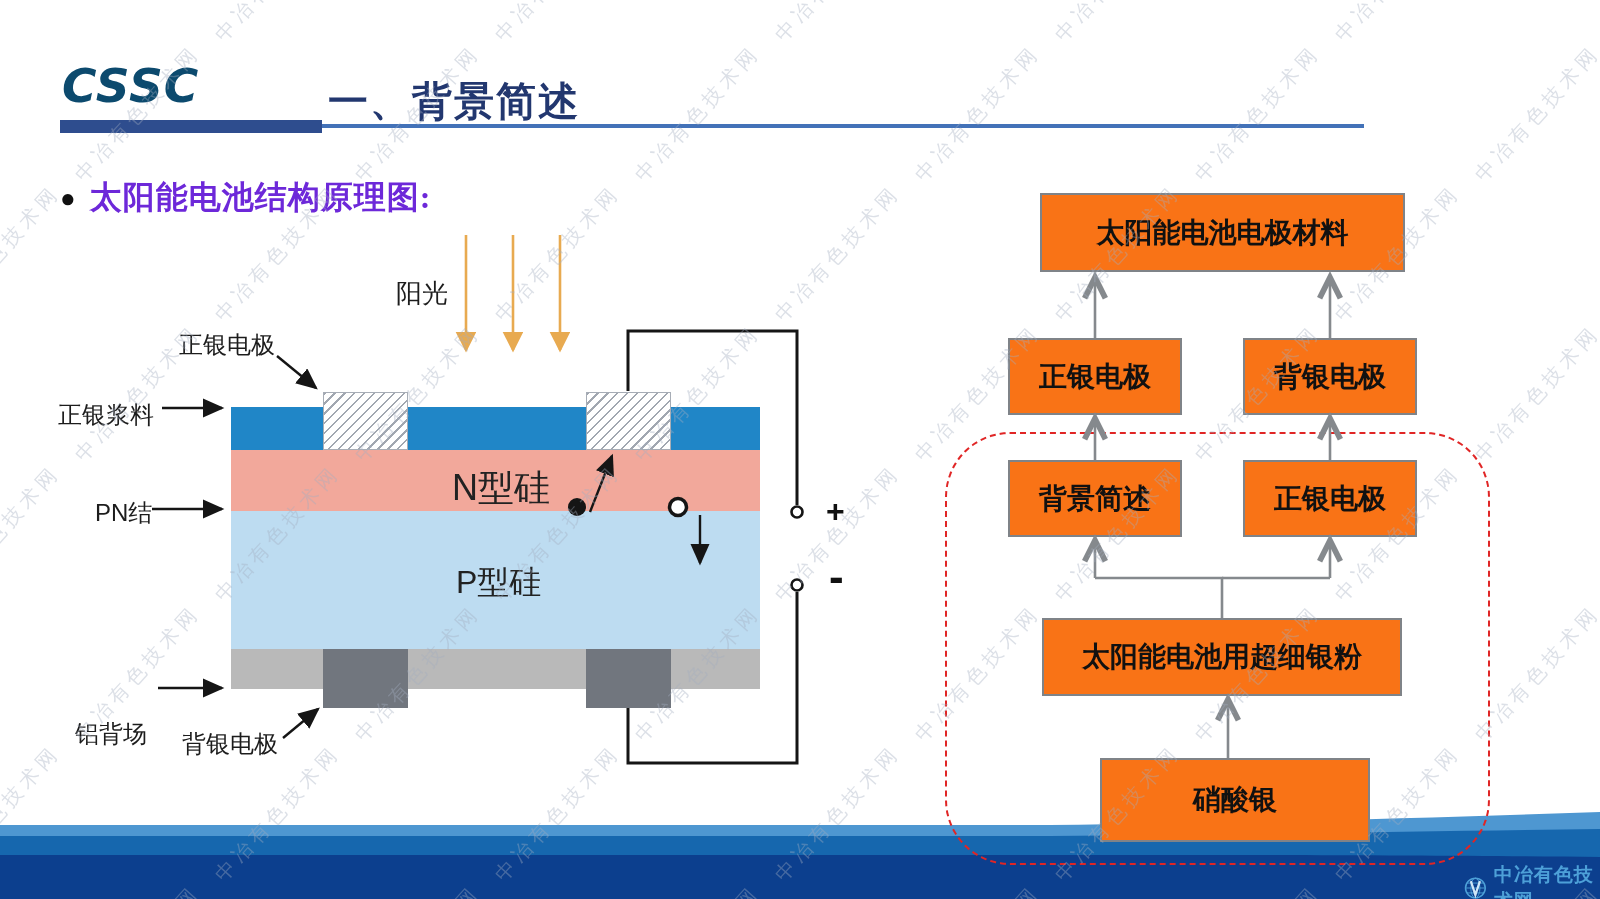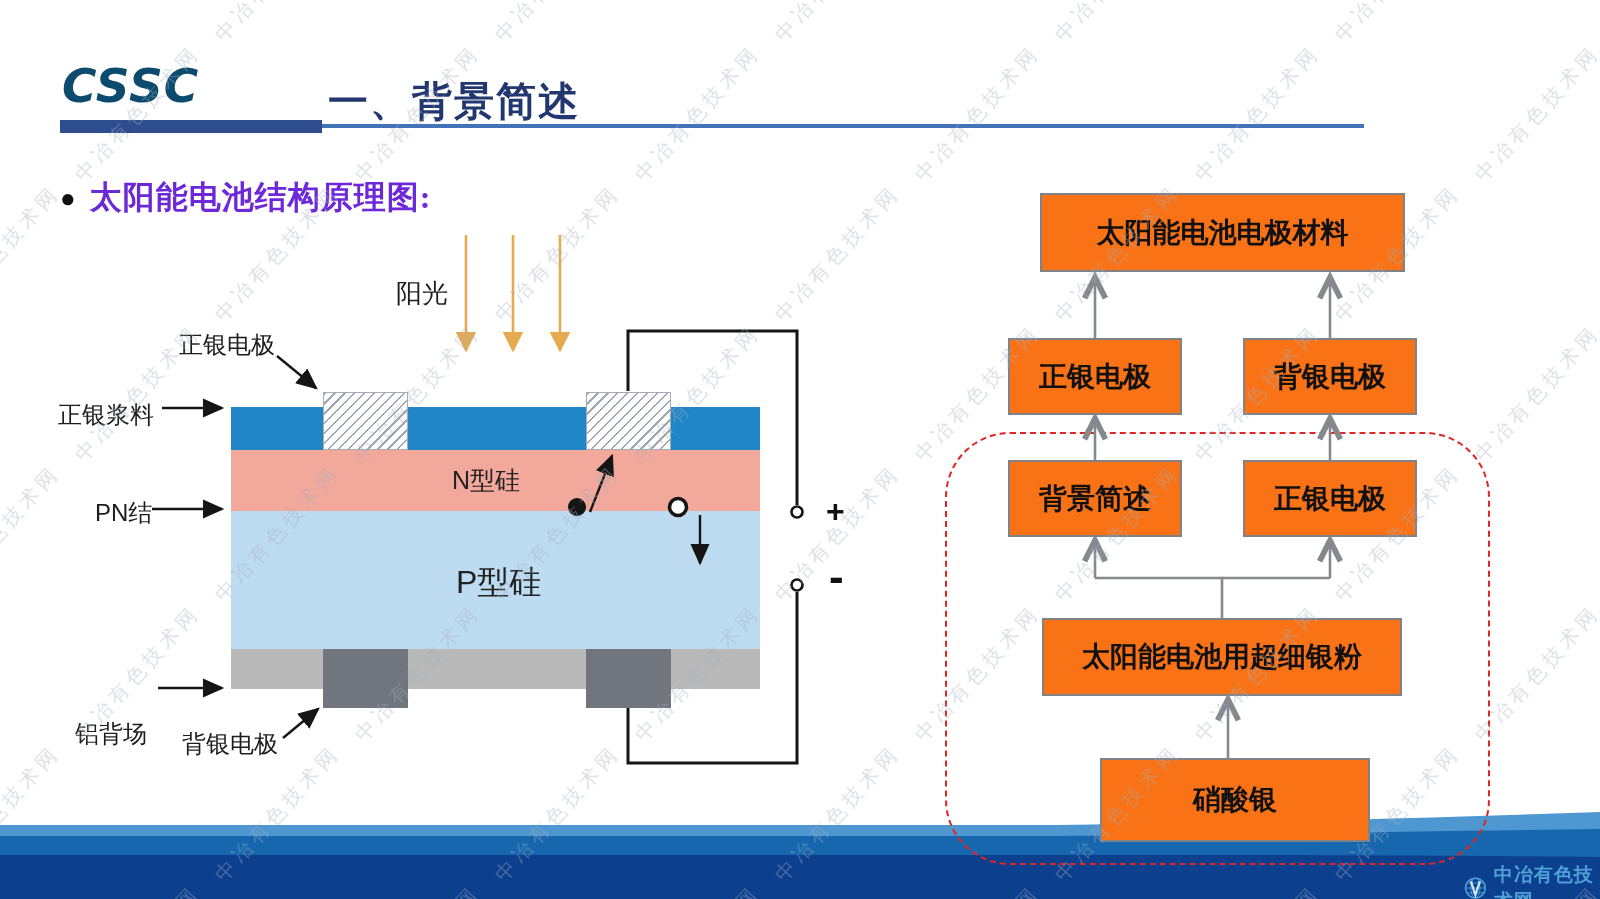--- a/index.html
+++ b/index.html
@@ -51,21 +51,21 @@
   #back-electrode-2{left:586px;}
 
   
   .dlabel{position:absolute;color:#1c1c1c;font-size:24px;z-index:12;white-space:nowrap;}
   #label-sunlight{left:396px;top:276px;font-size:26px;}
   #label-front-silver{left:179px;top:329px;}
   #label-arc{left:58px;top:399px;}
   #label-pn{left:95px;top:497px;}
   #label-al{left:75px;top:674px;margin-top:44px;}
   #label-back-silver{left:182px;top:728px;}
-  #label-n-si{left:452px;top:464px;font-size:25px;color:#222;}
+  #label-n-si{left:452px;top:464px;font-size:36px;color:#222;}
   #label-p-si{left:456px;top:561px;font-size:32px;color:#222;}
   #label-plus{left:826px;top:493px;font-size:32px;font-weight:bold;color:#111;}
   #label-minus{left:829px;top:552px;font-size:44px;font-weight:bold;color:#111;}
 
   
   .fbox{
     position:absolute;background:#f97316;border:2.5px solid #7f8388;box-sizing:border-box;
     display:flex;align-items:center;justify-content:center;
     font-family:"Liberation Serif",serif;font-weight:bold;font-size:28px;color:#111;
     z-index:12;white-space:nowrap;

